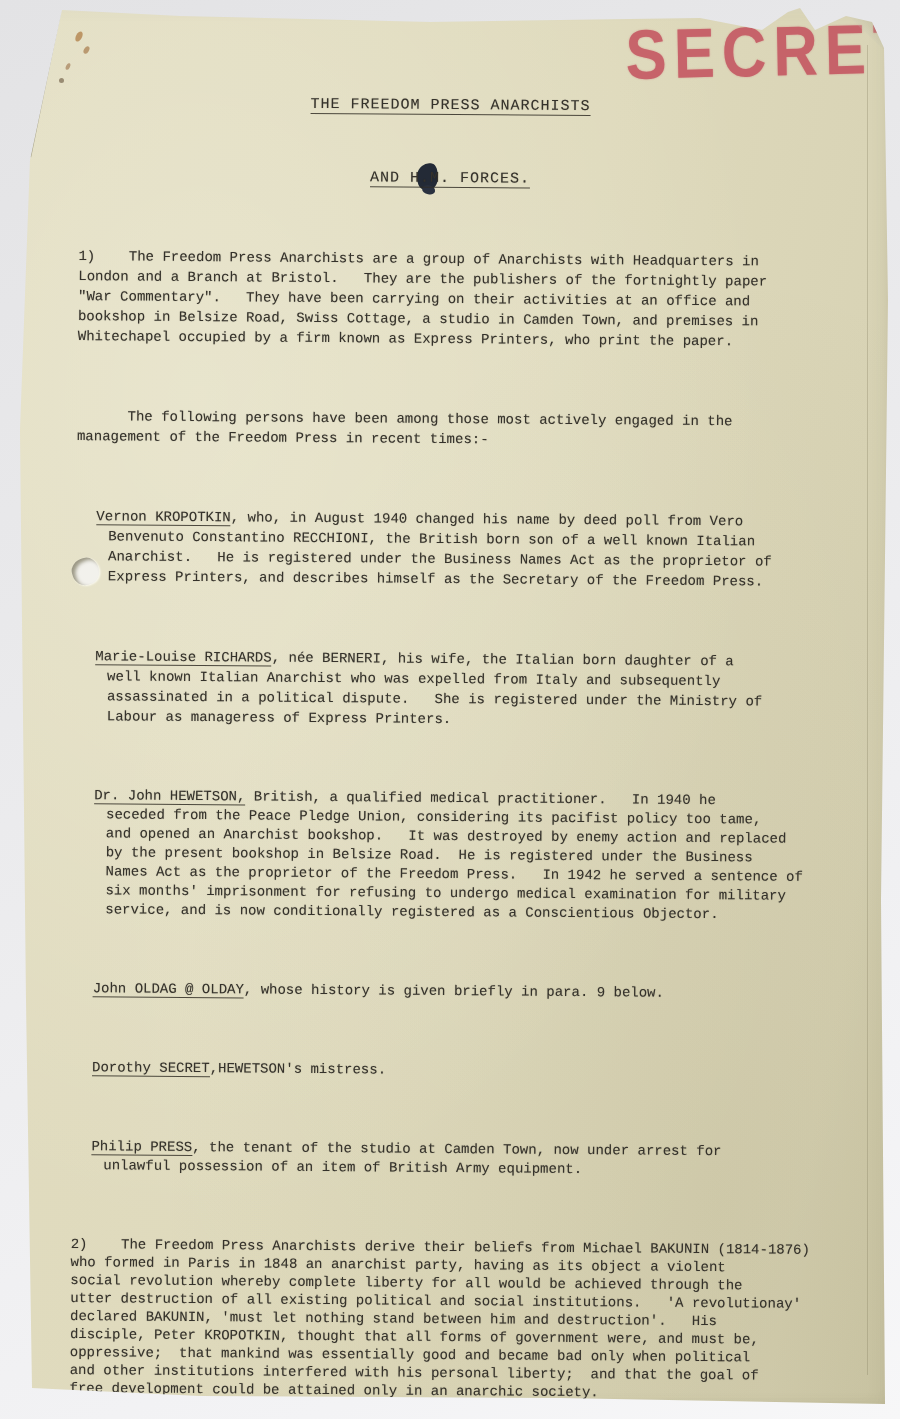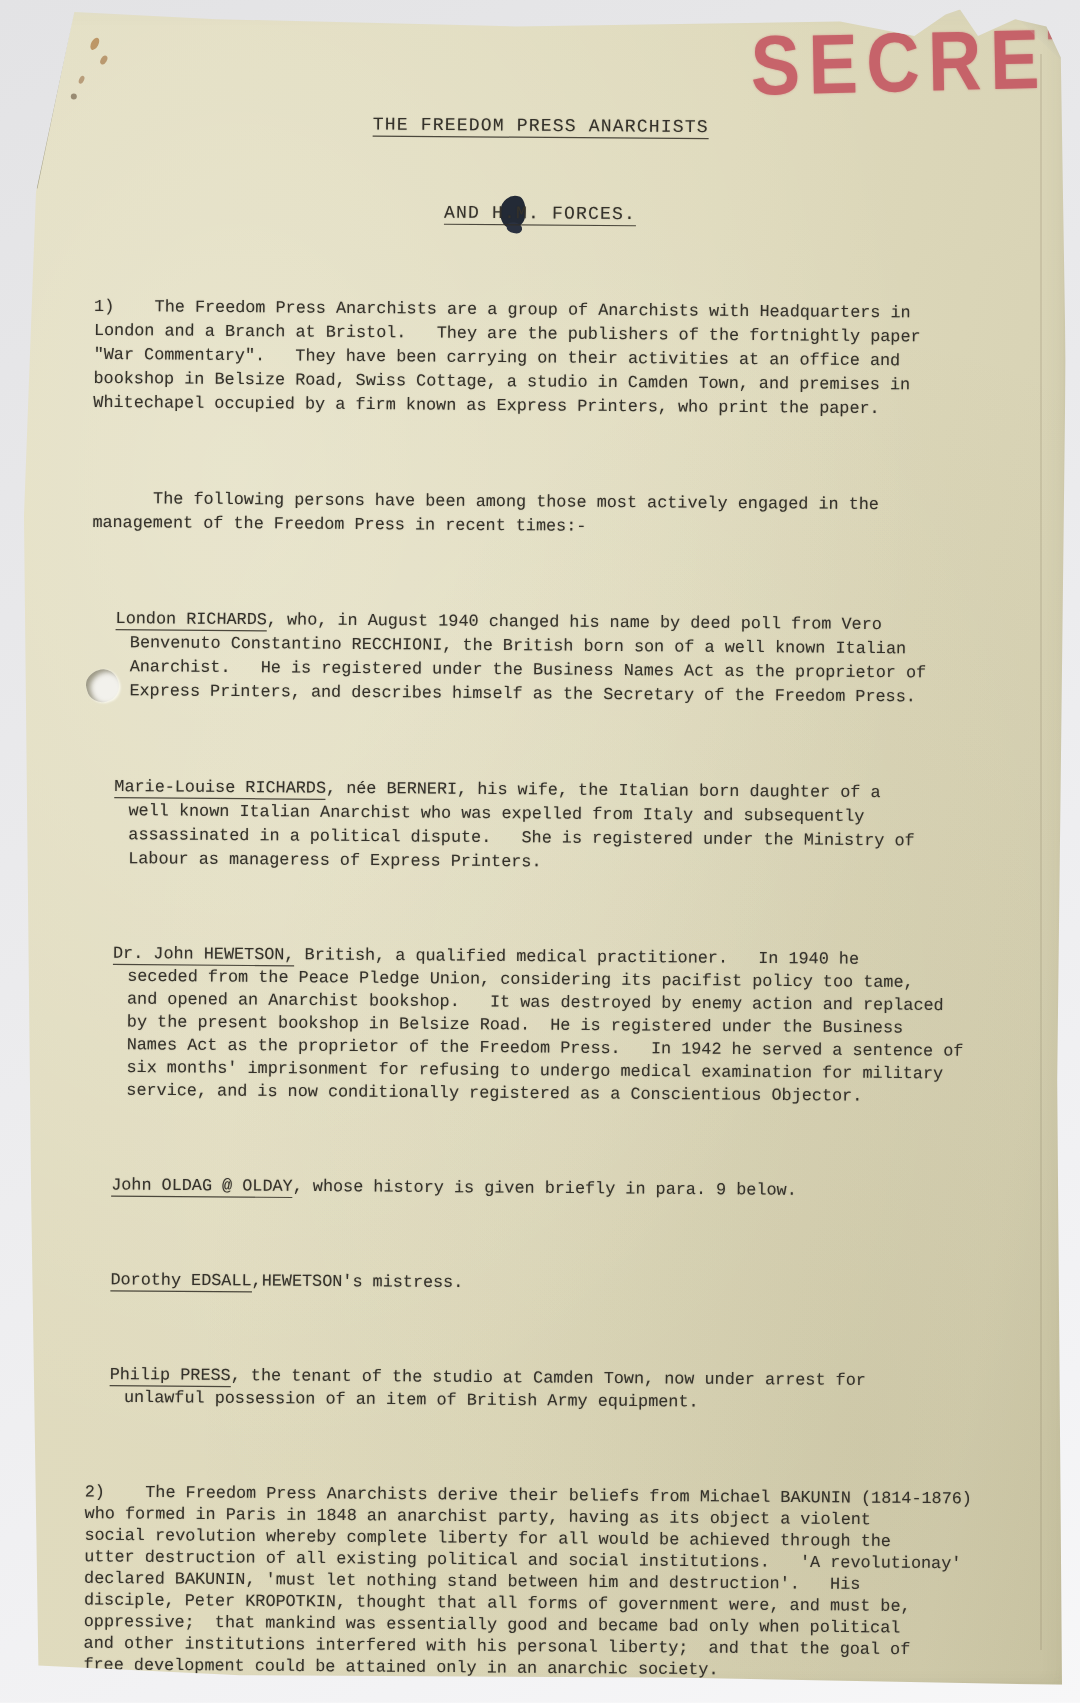--- a/index.html
+++ b/index.html
@@ -120,41 +120,41 @@
 
       <p class="b-p1"><span>1)    The Freedom Press Anarchists are a group of Anarchists with Headquarters in
 London and a Branch at Bristol.   They are the publishers of the fortnightly paper
 "War Commentary".   They have been carrying on their activities at an office and
 bookshop in Belsize Road, Swiss Cottage, a studio in Camden Town, and premises in
 Whitechapel occupied by a firm known as Express Printers, who print the paper.</span></p>
 
       <p class="b-intro"><span>      The following persons have been among those most actively engaged in the
 management of the Freedom Press in recent times:-</span></p>
 
-      <p class="b-vernon person"><span class="u">London RICHARDS</span><span>, who, in August 1940 changed his name by deed poll from Vero
+      <p class="b-vernon person"><span class="u">Vernon KROPOTKIN</span><span>, who, in August 1940 changed his name by deed poll from Vero
 Benvenuto Constantino RECCHIONI, the British born son of a well known Italian
 Anarchist.   He is registered under the Business Names Act as the proprietor of
 Express Printers, and describes himself as the Secretary of the Freedom Press.</span></p>
 
       <p class="b-marie person"><span class="u">Marie-Louise RICHARDS</span><span>, née BERNERI, his wife, the Italian born daughter of a
 well known Italian Anarchist who was expelled from Italy and subsequently
 assassinated in a political dispute.   She is registered under the Ministry of
 Labour as manageress of Express Printers.</span></p>
 
       <p class="b-hewetson person"><span class="u">Dr. John HEWETSON,</span><span> British, a qualified medical practitioner.   In 1940 he
 seceded from the Peace Pledge Union, considering its pacifist policy too tame,
 and opened an Anarchist bookshop.   It was destroyed by enemy action and replaced
 by the present bookshop in Belsize Road.  He is registered under the Business
 Names Act as the proprietor of the Freedom Press.   In 1942 he served a sentence of
 six months' imprisonment for refusing to undergo medical examination for military
 service, and is now conditionally registered as a Conscientious Objector.</span></p>
 
       <p class="b-oldag person"><span class="u">John OLDAG @ OLDAY</span><span>, whose history is given briefly in para. 9 below.</span></p>
 
-      <p class="b-edsall person"><span class="u">Dorothy EDSALL</span><span>,HEWETSON's mistress.</span></p>
+      <p class="b-edsall person"><span class="u">Dorothy SECRET</span><span>,HEWETSON's mistress.</span></p>
 
       <p class="b-sansom person"><span class="u">Philip PRESS</span><span>, the tenant of the studio at Camden Town, now under arrest for
 unlawful possession of an item of British Army equipment.</span></p>
 
       <p class="b-p2 tight"><span>2)    The Freedom Press Anarchists derive their beliefs from Michael BAKUNIN (1814-1876)
 who formed in Paris in 1848 an anarchist party, having as its object a violent
 social revolution whereby complete liberty for all would be achieved through the
 utter destruction of all existing political and social institutions.   'A revolutionay'
 declared BAKUNIN, 'must let nothing stand between him and destruction'.   His
 disciple, Peter KROPOTKIN, thought that all forms of government were, and must be,

